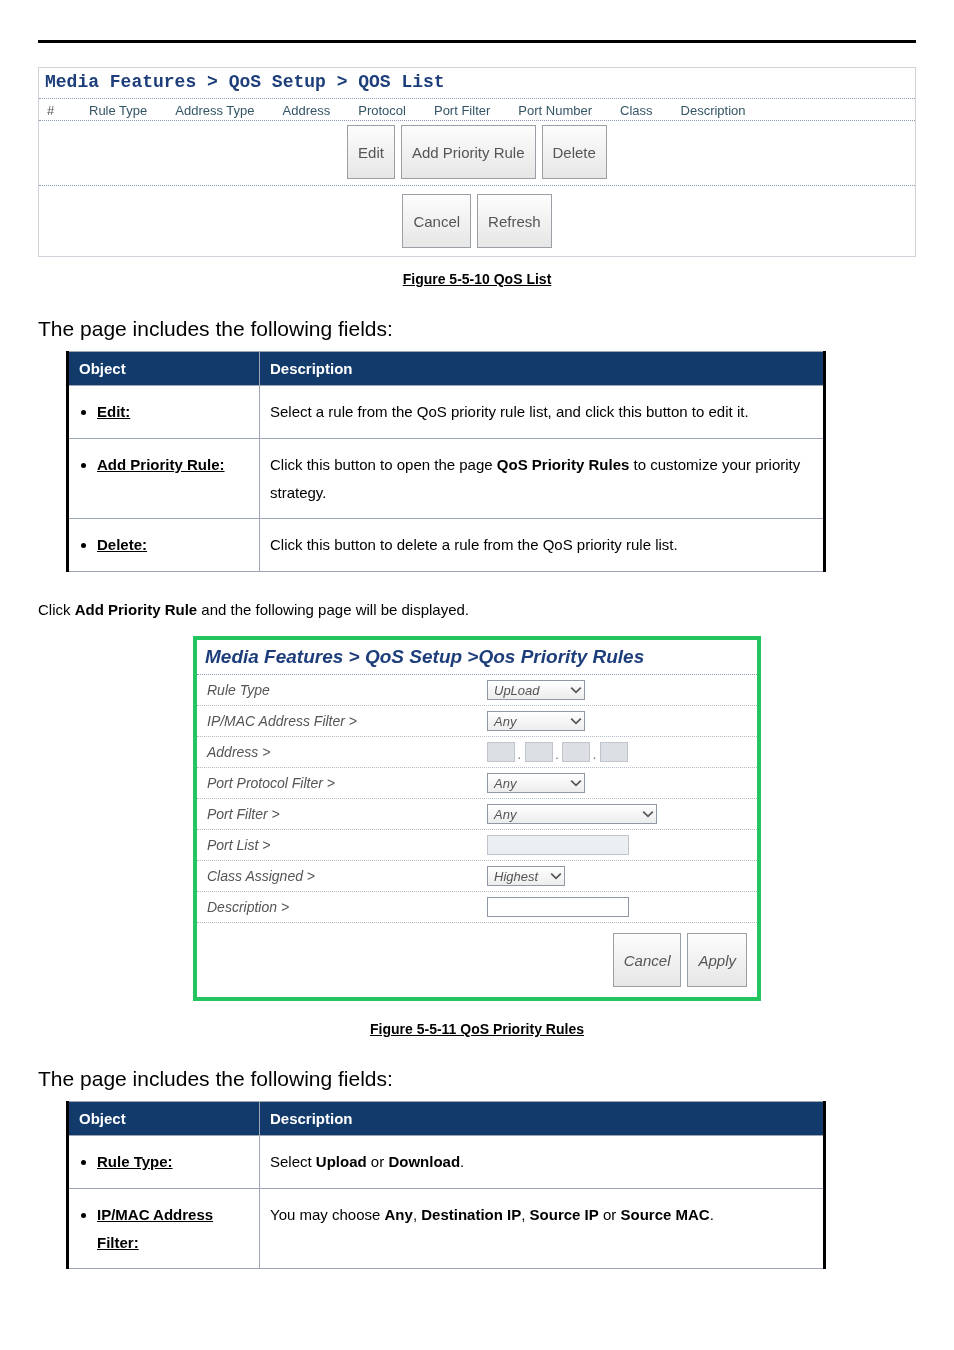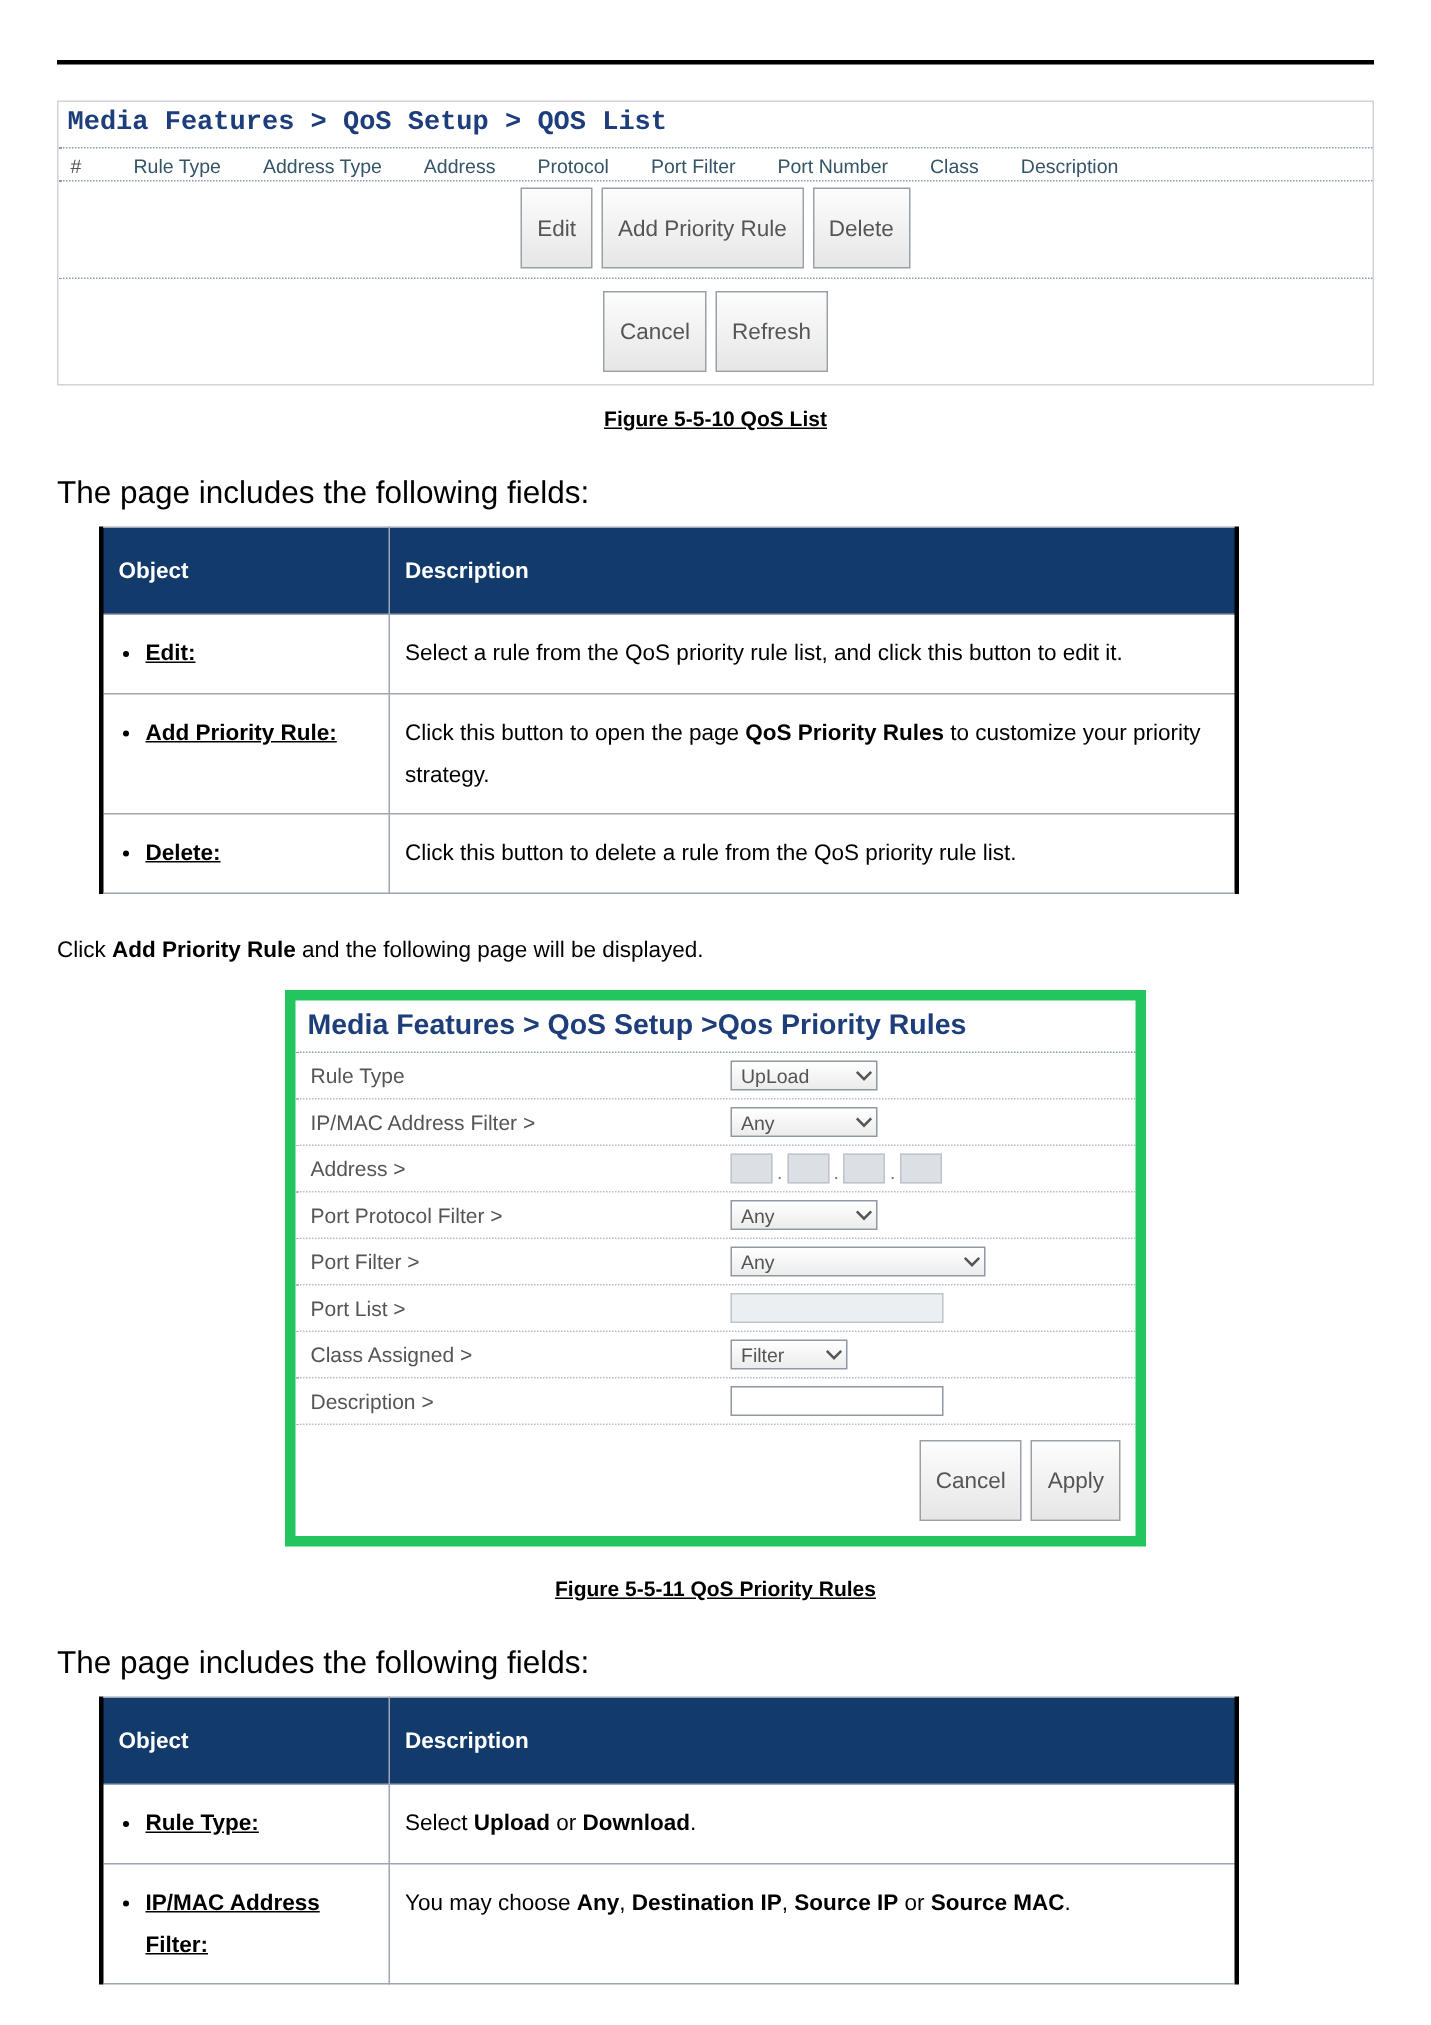--- a/index.html
+++ b/index.html
@@ -89,43 +89,44 @@
     border-collapse:collapse;
     border-left:3px solid #000;
     border-right:3px solid #000;
     font-size:15px;
   }
   .od-table th{
     background:#123a6b;
     color:#fff;
     text-align:left;
     font-weight:bold;
-    padding:20px 10px;
+    padding:8px 10px;
     border:1px solid #9da6b2;
   }
   .od-table td{
     border:1px solid #9da6b2;
     padding:12px 10px;
     vertical-align:top;
     line-height:1.85;
   }
   .od-table td.obj{width:170px;}
   .od-table ul{
     margin:0;
     padding-left:18px;
     text-decoration:underline;
   }
   .od-table li{font-weight:bold;}
   
   .scr2{
     width:560px;
     margin:14px auto 20px auto;
-    border:7px solid #22c55e;
+    border:4px solid #22c55e;
     font-size:14px;
     color:#555;
+    font-style:italic;
   }
   .scr2 .crumb{
     color:#1d3e7b;
     font-weight:bold;
     font-size:19px;
     padding:6px 8px;
     border-bottom:1px dotted #8a9ab3;
   }
   .scr2 .row{
     display:flex;
@@ -316,21 +317,21 @@
     </div>
 
     <div class="row">
       <div class="lab">Port List &gt;</div>
       <div class="txt-field"></div>
     </div>
 
     <div class="row">
       <div class="lab">Class Assigned &gt;</div>
       <div class="ui-select sm">
-        <span>Filter</span>
+        <span>Highest</span>
         <svg class="chev" viewBox="0 0 10 10">
             <path d="M1 3 L5 7 L9 3" fill="none" stroke="#555" stroke-width="1.4"></path>
           </svg>
       </div>
     </div>
 
     <div class="row">
       <div class="lab">Description &gt;</div>
       <div class="txt-field white"></div>
     </div>

